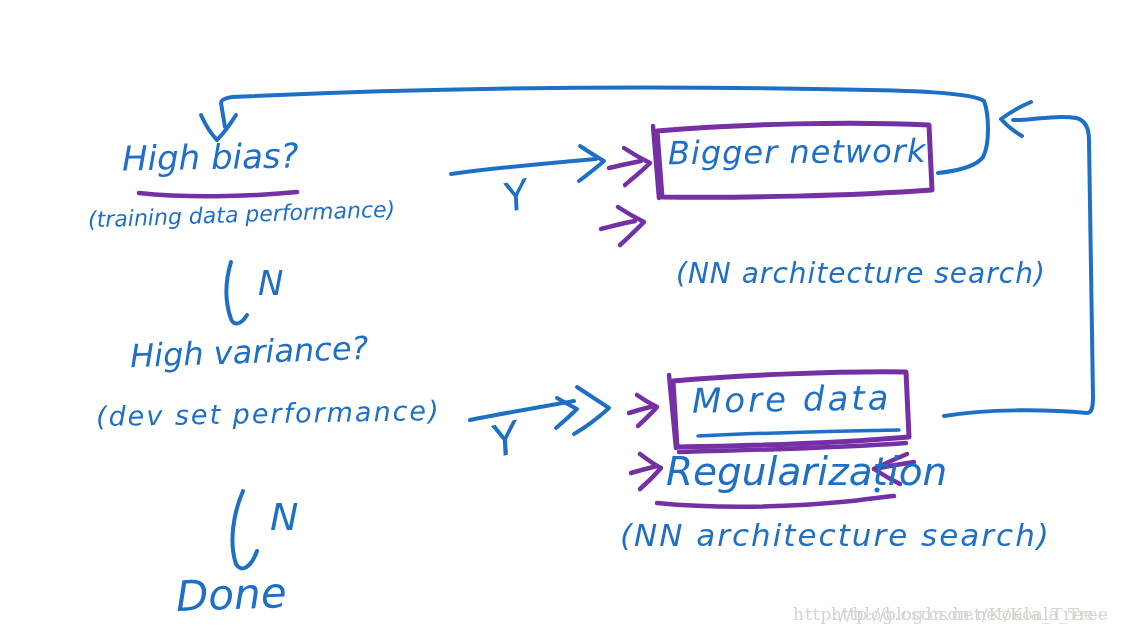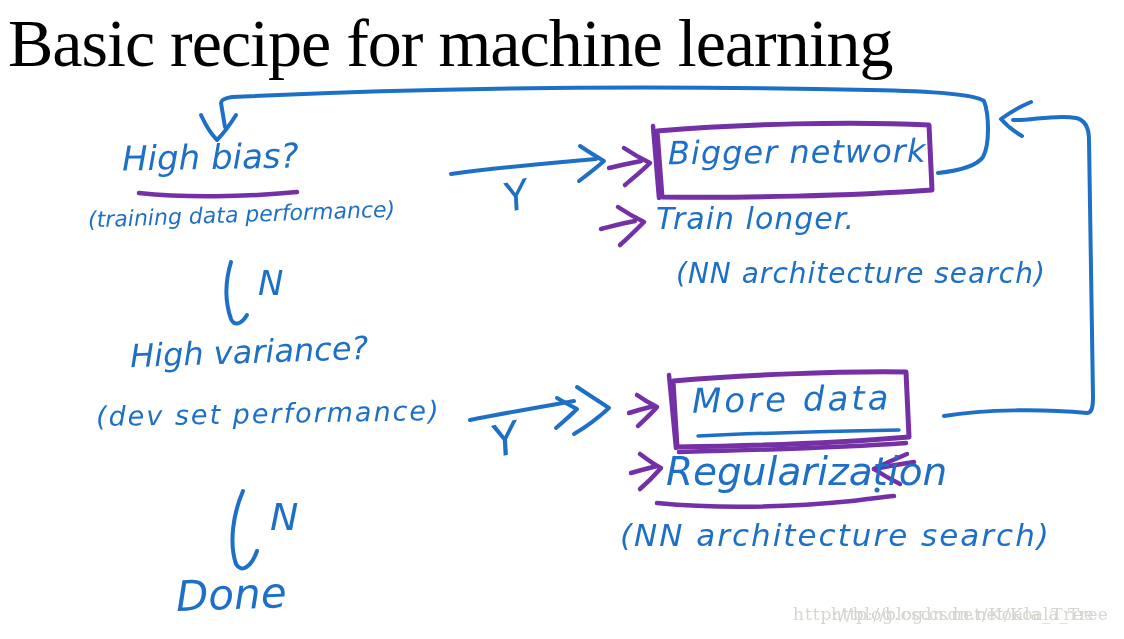--- a/index.html
+++ b/index.html
@@ -51,21 +51,20 @@
     font-family:"DejaVu Serif",serif;font-style:normal;font-size:17px;
   }
   .wm1{left:793px;letter-spacing:1px;}
   .wm2{left:831px;letter-spacing:0.2px;}
 </style>
 </head>
 <body>
 
 <div class="stage">
 
-  <div class="title">Basic recipe for machine learning</div>
 
   <svg class="ink-svg" viewBox="0 0 1124 639" aria-hidden="true">
 
     <g>
       <path class="ink-b" d="M 938,173 C 956,171 976,167 983,157 C 990,144 989,114 984,101 C 974,94 930,91 870,90 C 640,85 420,88 232,97 C 225,98 221,100 221,103 L 225,127"></path>
       <path class="ink-b" d="M 201,115 C 206,126 211,134 217,140 C 224,133 231,123 236,115"></path>
     </g>
 
     <g>
       <path class="ink-b" d="M 944,416 C 985,409 1045,409 1087,413 C 1092,413 1093,407 1093,397 L 1089,140 C 1089,128 1085,120 1076,118 C 1056,114 1030,121 1013,120"></path>
@@ -136,21 +135,20 @@
   <div class="hw y1">Y</div>
 
   <div class="hw q2">High variance?</div>
   <div class="hw note2">(dev set performance)</div>
   <div class="hw n2">N</div>
   <div class="hw y2">Y</div>
 
   <div class="hw done">Done</div>
 
   <div class="hw box1text">Bigger network</div>
-  <div class="hw train">Train longer.</div>
   <div class="hw nn1">(NN architecture search)</div>
 
   <div class="hw box2text">More data</div>
   <div class="hw reg">Regularization</div>
   <div class="hw nn2">(NN architecture search)</div>
 
   <div class="wm wm1">http://blog.csdn.net/Koala_Tree</div>
   <div class="wm wm2">http://blog.csdn.net/Koala_Tree</div>
 
 </div>

